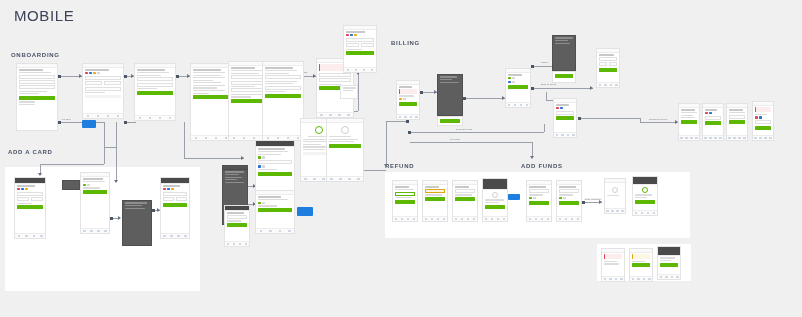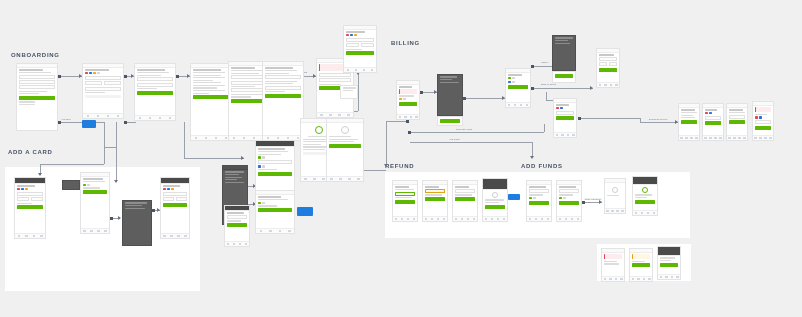--- a/index.html
+++ b/index.html
@@ -89,20 +89,21 @@
   }
   .circ.green { border-color:#5cb800; }
   .row2 { display:flex; gap:1.5px; margin:1.4px 2px; }
   .row2 > div { flex:1; height:4px; border:.5px solid #e0e0e0; background:#fdfdfd; border-radius:.5px; }
 </style>
 </head>
 <body>
 
 <div id="canvas">
 
+  <div class="page-title">MOBILE</div>
 
   <div class="section-label" style="left:11px;top:52px">ONBOARDING</div>
   <div class="section-label" style="left:8px;top:149px">ADD A CARD</div>
   <div class="section-label" style="left:391px;top:40px">BILLING</div>
   <div class="section-label" style="left:385px;top:163px">REFUND</div>
   <div class="section-label" style="left:521px;top:163px">ADD FUNDS</div>
 
   <div class="panel" style="left:5px;top:167px;width:195px;height:124px"></div>
   <div class="panel" style="left:385px;top:172px;width:134px;height:66px"></div>
   <div class="panel" style="left:519px;top:172px;width:171px;height:66px"></div>

